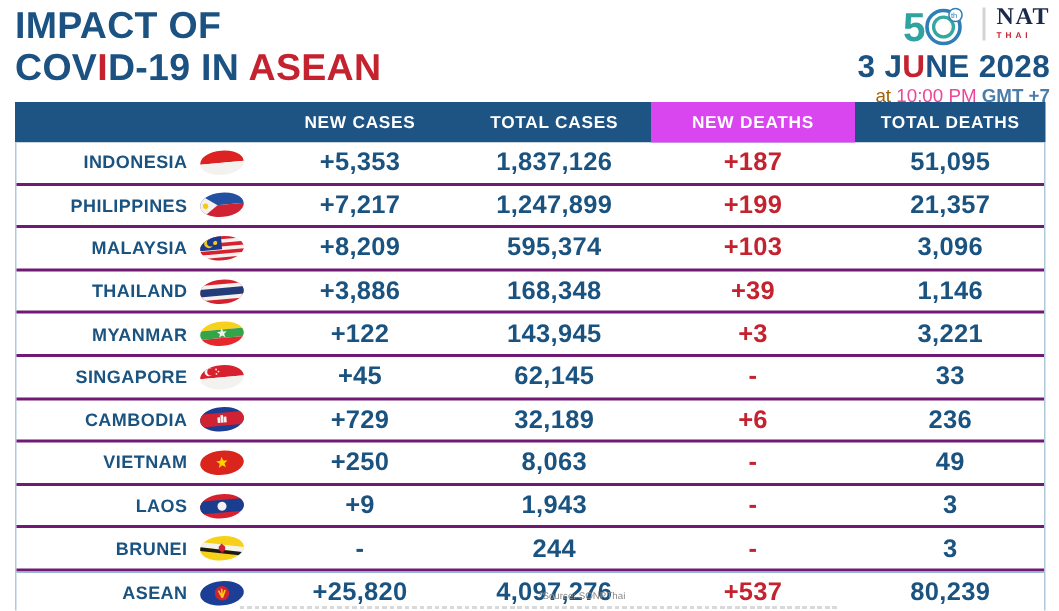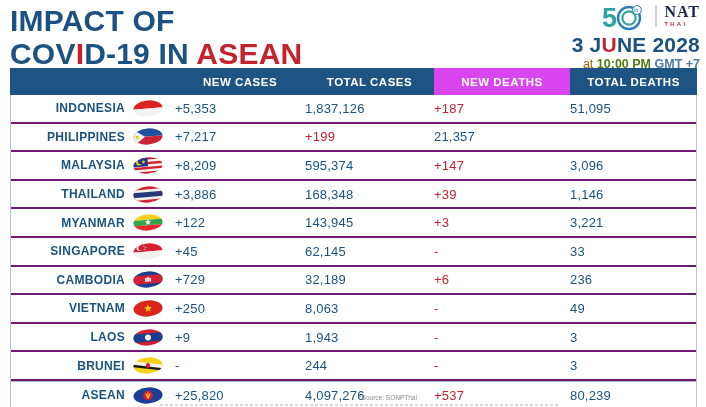--- a/index.html
+++ b/index.html
@@ -3,24 +3,24 @@
 <meta charset="utf-8">
 <style>
   html,body{margin:0;padding:0;}
   body{
     width:706px;height:407px;position:relative;overflow:hidden;
     background:#ffffff;font-family:"Liberation Sans",sans-serif;
     -webkit-font-smoothing:antialiased;
   }
   
   .top{position:absolute;left:10px;top:4px;right:6px;height:62px;}
-  .title{font-size:30px;font-weight:800;line-height:1.1;letter-spacing:0.2px;}
+  .title{font-size:25px;font-weight:800;line-height:1.1;letter-spacing:0.2px;}
   .seg-blue{color:#1b5282;}
   .seg-red{color:#c5222f;}
-  .seg-redbold{color:#4d7c0f;font-weight:700;}
+  .seg-redbold{color:#ec4899;font-weight:400;}
   .seg-rednorm{color:#a16207;font-weight:400;}
   .seg-muted{color:#4c7ca8;font-weight:700;}
   .right-block{position:absolute;right:0;top:0;text-align:right;}
   .brand{display:flex;align-items:flex-start;justify-content:flex-end;gap:7px;height:28px;}
   .brand-divider{width:2px;height:22px;background:#d3d3d3;margin-top:1px;}
   .brand-name{display:flex;flex-direction:column;align-items:flex-start;line-height:1;}
   .brand-nat{font-family:"Liberation Serif",serif;font-size:16px;font-weight:700;color:#1b2a4a;letter-spacing:1px;}
   .brand-thai{font-size:5.5px;color:#c5222f;letter-spacing:2.6px;margin-top:2px;font-weight:700;}
   .date-line1{font-size:21px;font-weight:800;margin-top:1px;letter-spacing:0.2px;}
   .date-line2{font-size:12.5px;font-weight:700;margin-top:0;}
@@ -29,21 +29,21 @@
   .thead{display:grid;grid-template-columns:165px 130px 129px 136px 127px;height:27px;background:#1d5483;}
   .th{display:flex;align-items:center;justify-content:center;color:#ffffff;
       font-size:11.5px;font-weight:700;letter-spacing:0.5px;height:100%;}
   .th.red-col{background:#d946ef;}
   .tbody{border:1px solid #b0c8dc;border-top:none;background:#ffffff;}
   .row{display:grid;grid-template-columns:164px 130px 129px 136px 127px;height:26.6px;
        align-items:center;border-bottom:2px solid #701a75;}
   .row:last-child{border-bottom:none;border-top:1px solid #9dbad2;}
   .cell-country{display:flex;align-items:center;justify-content:flex-end;gap:8px;
        padding-right:12px;font-size:12px;font-weight:700;color:#1a5380;letter-spacing:0.3px;}
-  .val{font-size:13px;font-weight:400;color:#1a5380;letter-spacing:0.2px;}
+  .val{font-size:17px;font-weight:700;text-align:center;color:#1a5380;letter-spacing:0.2px;}
   .val.red{color:#c5222f;}
   .flag{display:inline-block;transform:rotate(-5deg);line-height:0;}
   
   .source-note{position:absolute;left:0;width:706px;top:394px;text-align:center;
        padding-left:70px;box-sizing:border-box;font-size:6.5px;color:#8b8b8b;}
   .fineprint-sliver{position:absolute;left:160px;top:404px;width:400px;height:2px;
        background:repeating-linear-gradient(90deg,#d9d9d9 0 3px,#ffffff 3px 5px);}
 </style>
 </head>
 <body>
@@ -116,20 +116,21 @@
               </defs>
               <g clip-path="url(#clip-philippines-flag-icon)">
                 <rect width="30" height="8.5" fill="#2350a0"></rect>
                 <rect y="8.5" width="30" height="8.5" fill="#cf2233"></rect>
                 <polygon points="0,0 12,8.5 0,17" fill="#f4f2ef"></polygon>
                 <circle cx="4" cy="8.5" r="1.8" fill="#f8c818"></circle>
               </g>
             </svg></span>
         </div>
         <div class="val">+7,217</div>
+        <div class="val">1,247,899</div>
         <div class="val red">+199</div>
         <div class="val">21,357</div>
       </div>
       <div class="row">
         <div class="cell-country">
           <span>MALAYSIA</span>
           <span class="flag"><svg width="30" height="17" viewBox="0 0 30 17">
               <defs>
                 <clipPath id="clip-malaysia-flag-icon">
                   <ellipse cx="15" cy="8.5" rx="14.6" ry="8.1"></ellipse>
@@ -143,21 +144,21 @@
                 <rect y="14.580000000000002" width="30" height="2.43" fill="#d8212f"></rect>
                 <rect width="15" height="9.2" fill="#1b3a8c"></rect>
                 <circle cx="6.5" cy="4.6" r="3.1" fill="#f8c818"></circle>
                 <circle cx="7.8" cy="4.2" r="2.5" fill="#1b3a8c"></circle>
                 <circle cx="10.8" cy="4.6" r="1.4" fill="#f8c818"></circle>
               </g>
             </svg></span>
         </div>
         <div class="val">+8,209</div>
         <div class="val">595,374</div>
-        <div class="val red">+147</div>
+        <div class="val red">+103</div>
         <div class="val">3,096</div>
       </div>
       <div class="row">
         <div class="cell-country">
           <span>THAILAND</span>
           <span class="flag"><svg width="30" height="17" viewBox="0 0 30 17">
               <defs>
                 <clipPath id="clip-thailand-flag-icon">
                   <ellipse cx="15" cy="8.5" rx="14.6" ry="8.1"></ellipse>
                 </clipPath>

